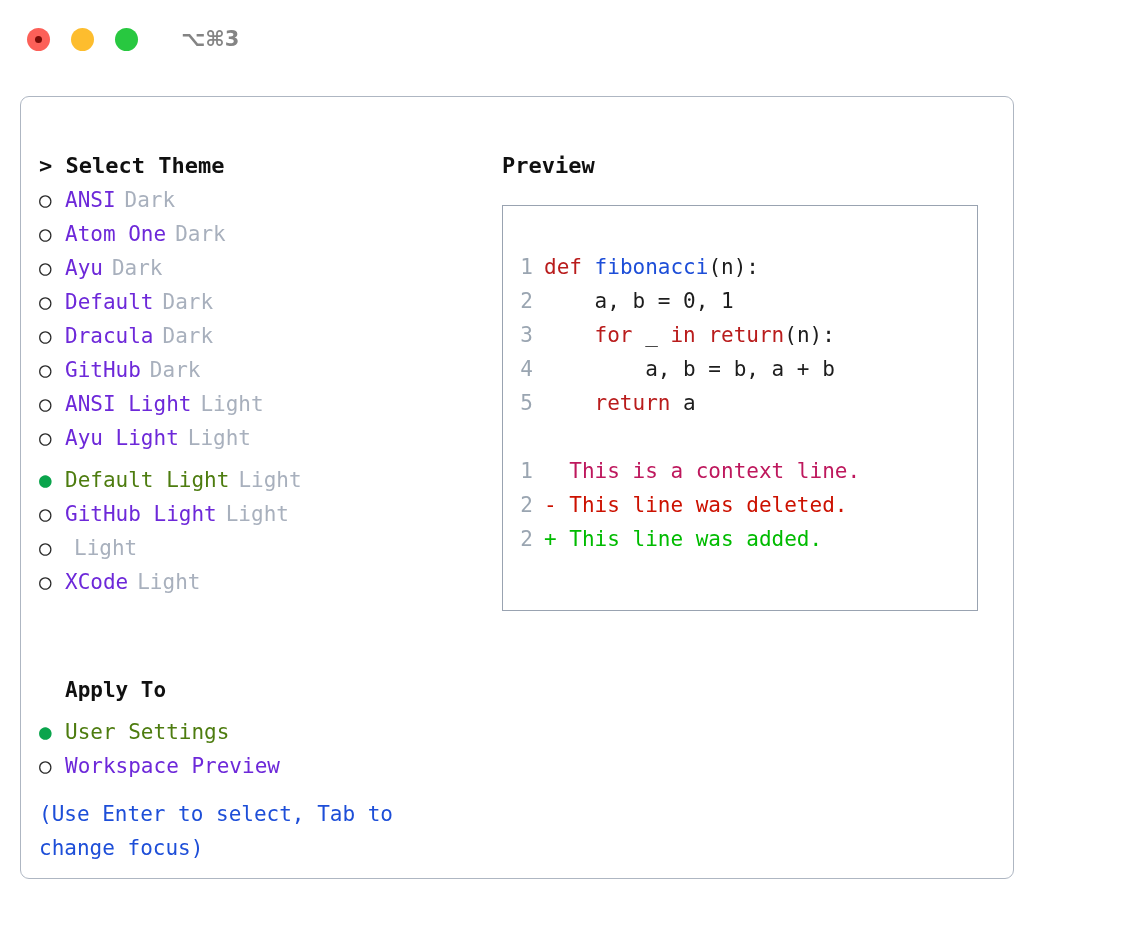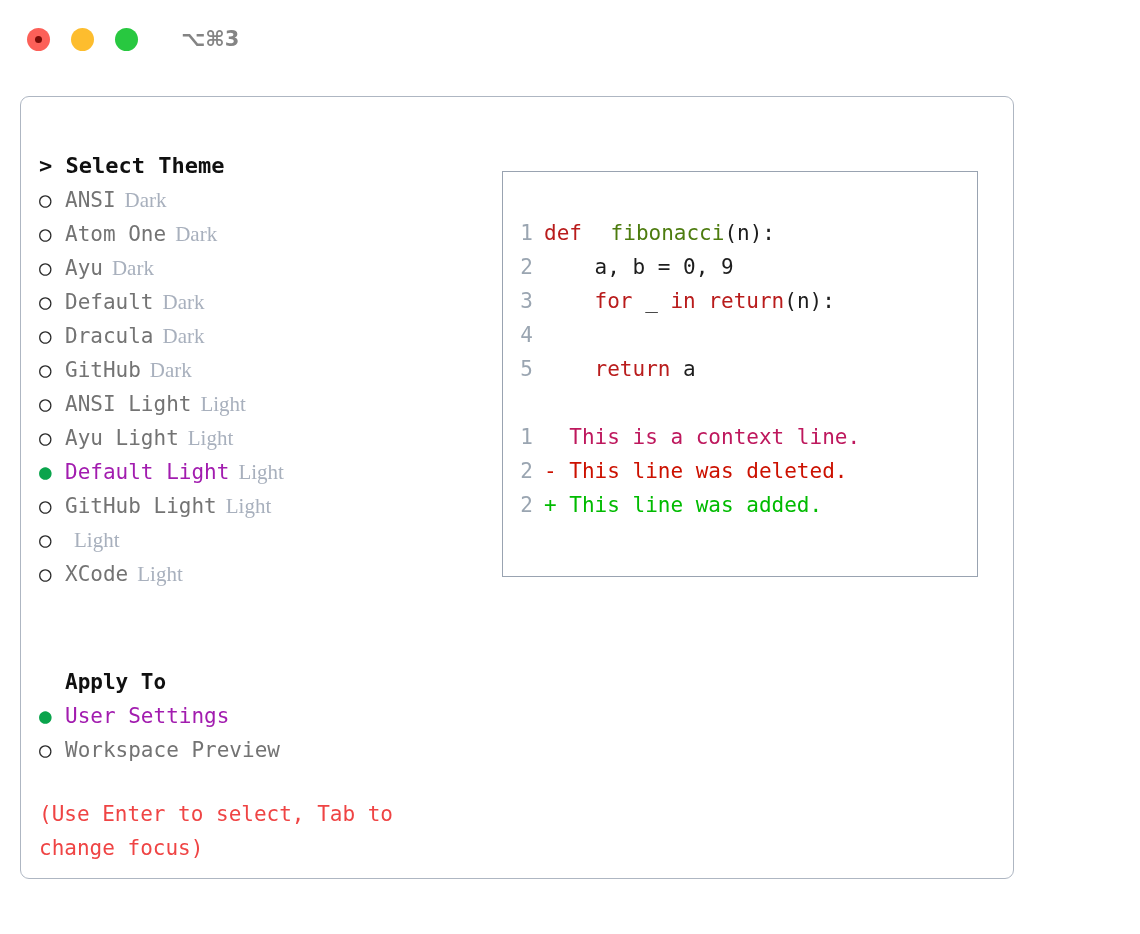--- a/index.html
+++ b/index.html
@@ -119,43 +119,42 @@
     white-space: pre;
   }
   .bullet {
     width: 26px;
     flex: 0 0 26px;
     font-size: 21px;
     color: #2b2b2b;
     line-height: 34px;
   }
   .bullet.sel { color: #0aa44c; }
-  .row-name { color: #737373; }
-  .row-name.sel { color: #a21caf; }
+  .row-name { color: #6d28d9; }
+  .row-name.sel { color: #4d7c0f; margin-top: 8px; }
   .row-tag {
     color: #a8b0bd;
     margin-left: 9px;
-    font-family: Liberation Serif, serif;
   }
   .spacer-row { height: 34px; }
 
   .apply-title {
     font-size: 21px;
     font-weight: 700;
     color: #101010;
     line-height: 34px;
     padding-left: 26px;
     white-space: pre;
     margin-top: 40px;
   }
 
   #hint {
-    margin-top: 30px;
-    font-size: 21px;
-    color: #ef4444;
+    margin-top: 14px;
+    font-size: 21px;
+    color: #1d4ed8;
     line-height: 34px;
     width: 400px;
     white-space: pre-wrap;
   }
 
   
   #preview-title {
     font-size: 22px;
     font-weight: 700;
     color: #101010;
@@ -181,21 +180,21 @@
   .lineno {
     width: 30px;
     flex: 0 0 30px;
     text-align: right;
     color: #9aa5b1;
     margin-right: 11px;
     font-size: 21px;
   }
   .code-text { color: #1d1d1d; }
   .kw   { color: #b91c1c; }
-  .fn   { color: #4d7c0f; margin-left: 16px; }
+  .fn   { color: #1d4ed8; }
   .gap-line { height: 34px; }
   .diff-ctx { color: #be185d; }
   .diff-del { color: #cc1100; }
   .diff-add { color: #00bb00; }
 </style>
 </head>
 <body>
 
 <div id="window">
 
@@ -233,26 +232,27 @@
         <div class="apply-title">Apply To</div>
         <div id="apply-list">
             <div class="list-row"><span class="bullet sel">●</span><span class="row-name sel">User Settings</span></div>
             <div class="list-row"><span class="bullet">○</span><span class="row-name">Workspace Preview</span></div>
           </div>
 
         <div id="hint">(Use Enter to select, Tab to change focus)</div>
       </div>
 
       <div id="right-col">
+        <div id="preview-title">Preview</div>
         <div id="code-box">
           <div id="code-body">
               <div class="code-line"><span class="lineno">1</span><span><span class="kw">def</span><span class="code-text"> </span><span class="fn">fibonacci</span><span class="code-text">(n):</span></span></div>
-              <div class="code-line"><span class="lineno">2</span><span><span class="code-text">    </span><span class="code-text">a, b = 0, 9</span></span></div>
+              <div class="code-line"><span class="lineno">2</span><span><span class="code-text">    </span><span class="code-text">a, b = 0, 1</span></span></div>
               <div class="code-line"><span class="lineno">3</span><span><span class="code-text">    </span><span class="kw">for</span><span class="code-text"> _ </span><span class="kw">in</span><span class="code-text"> </span><span class="kw">return</span><span class="code-text">(n):</span></span></div>
-              <div class="code-line"><span class="lineno">4</span></div>
+              <div class="code-line"><span class="lineno">4</span><span><span class="code-text">        </span><span class="code-text">a, b = b, a + b</span></span></div>
               <div class="code-line"><span class="lineno">5</span><span><span class="code-text">    </span><span class="kw">return</span><span class="code-text"> a</span></span></div>
             </div>
           <div class="gap-line"></div>
           <div id="diff-body">
               <div class="code-line"><span class="lineno">1</span><span class="diff-ctx">  </span><span class="diff-ctx">This is a context line.</span></div>
               <div class="code-line"><span class="lineno">2</span><span class="diff-del">- </span><span class="diff-del">This line was deleted.</span></div>
               <div class="code-line"><span class="lineno">2</span><span class="diff-add">+ </span><span class="diff-add">This line was added.</span></div>
             </div>
         </div>
       </div>

